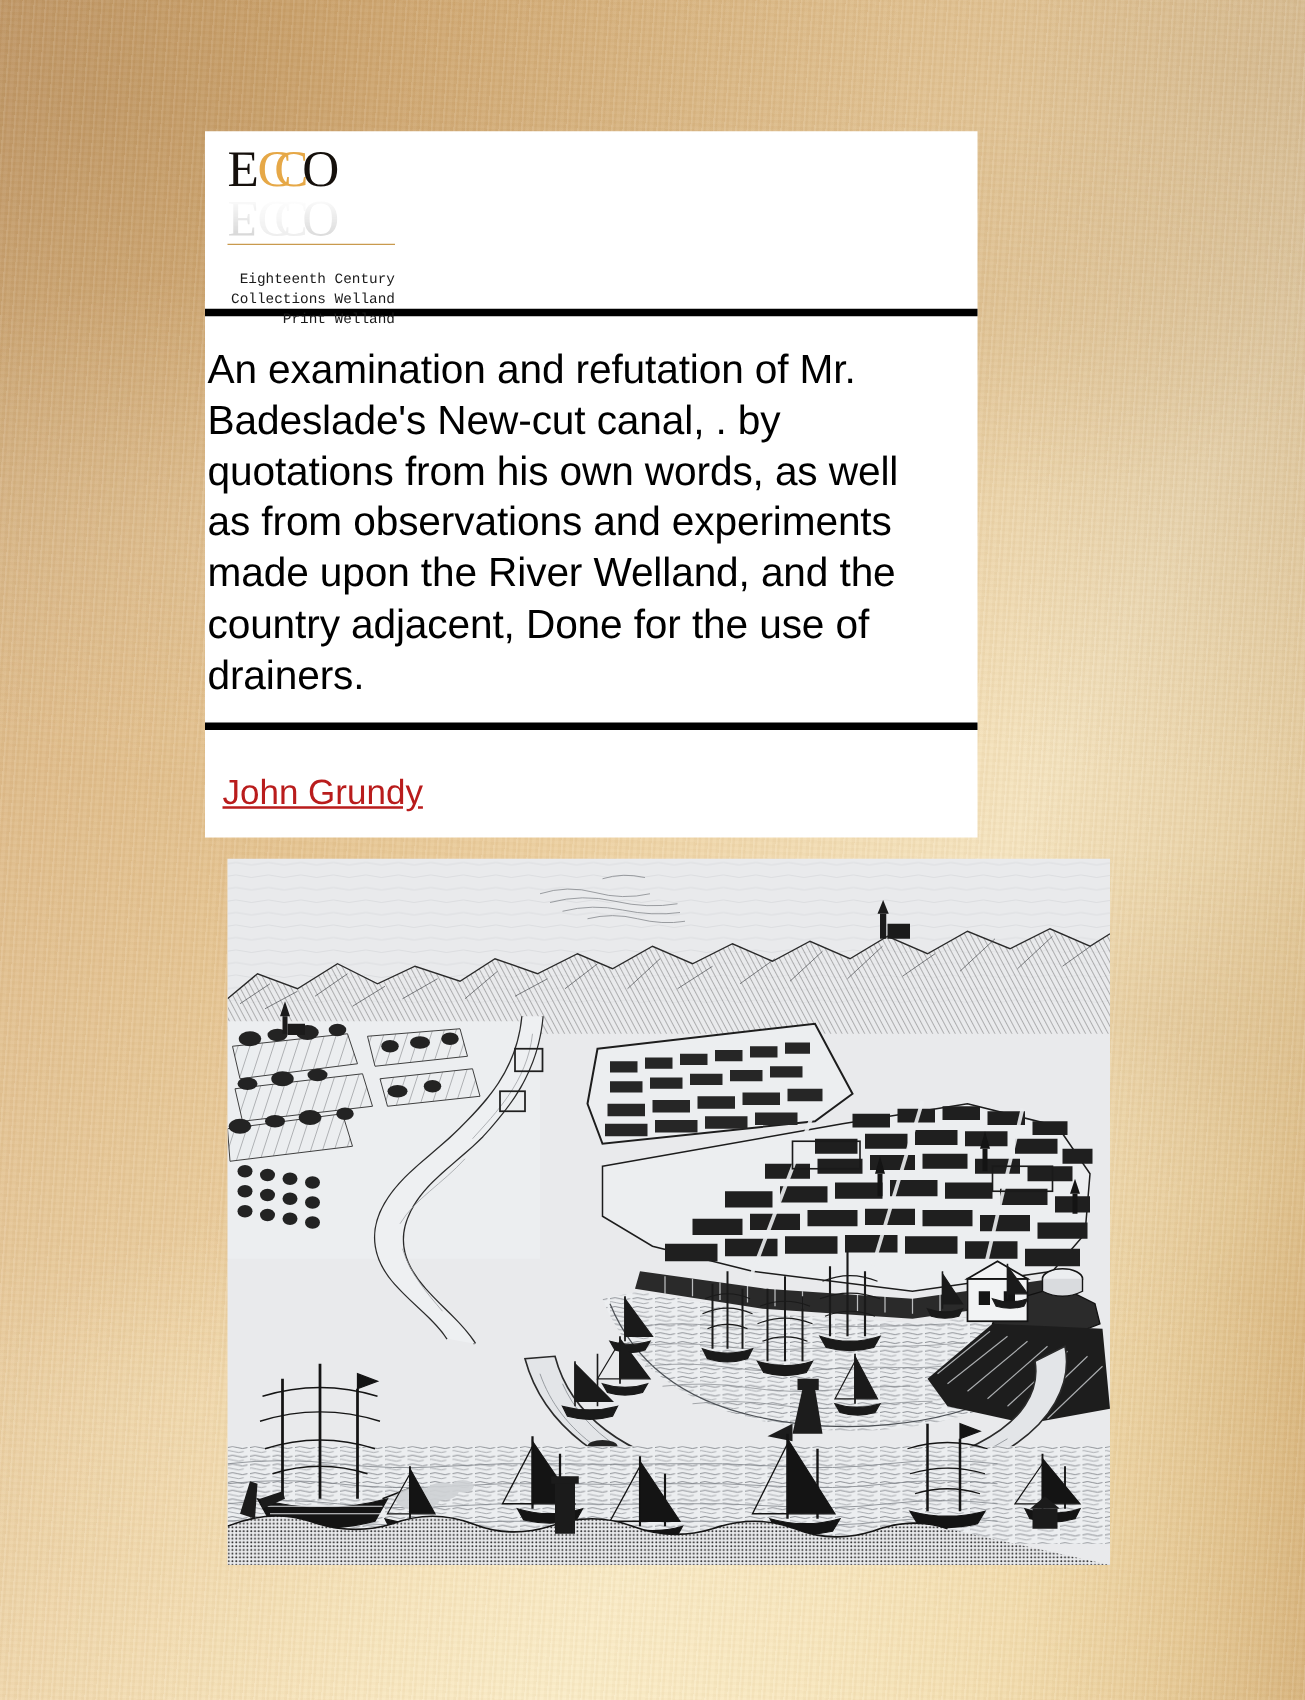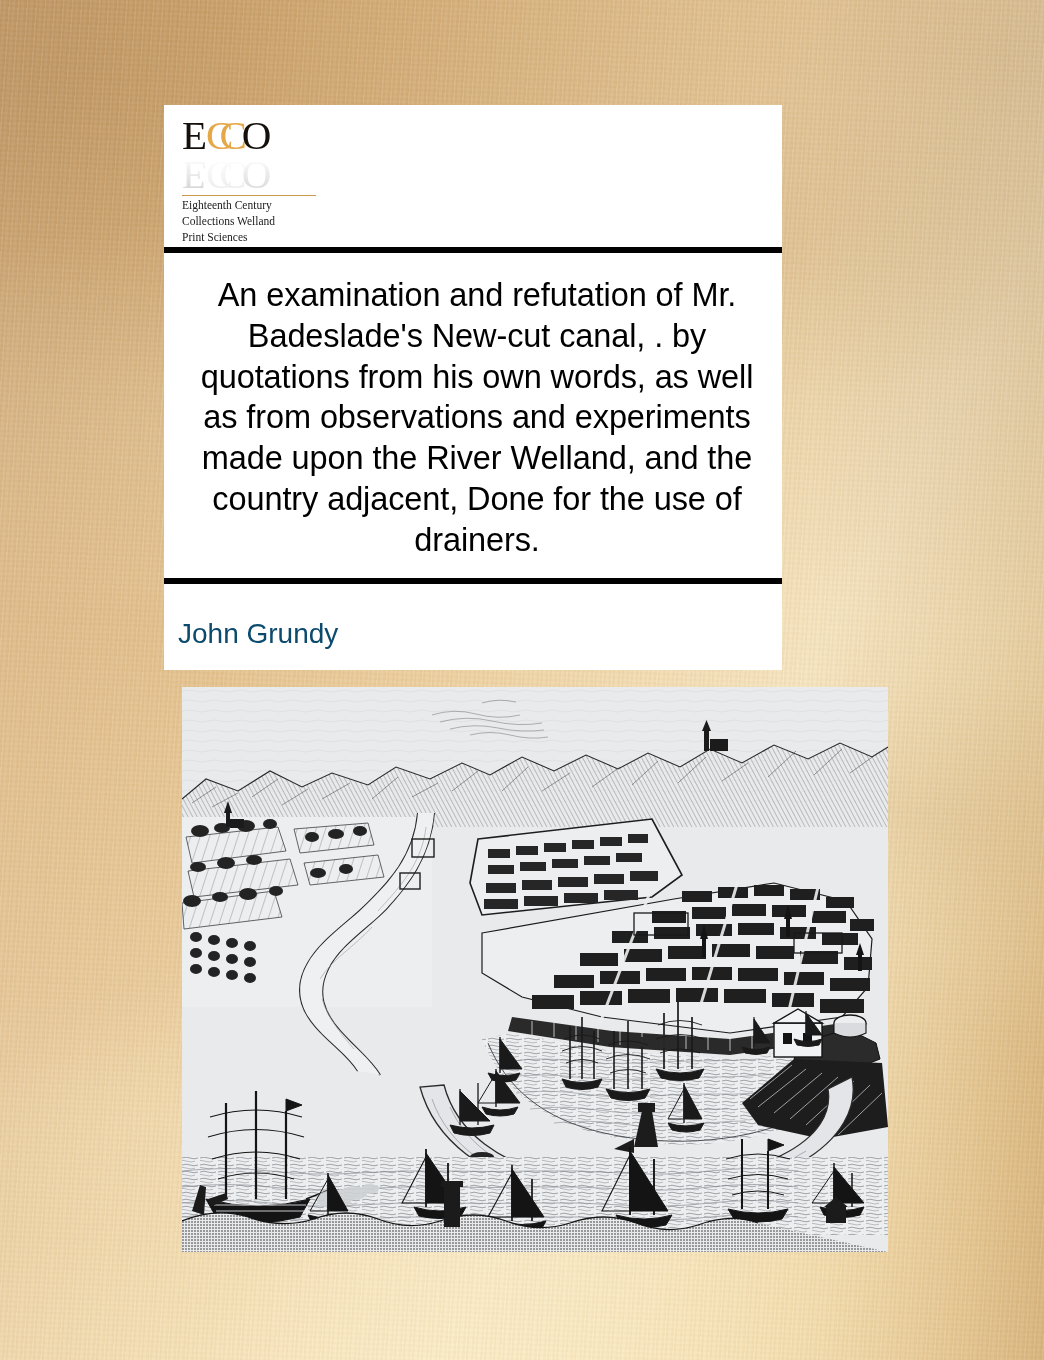--- a/index.html
+++ b/index.html
@@ -128,24 +128,24 @@
   .ecco-word.mirror .c2 { color: #cfcfcf; }
   .ecco-word.mirror .o  { color: #9a9a9a; }
 
   #ecco-rule {
     margin-top: 2px;
     width: 134px;
     height: 1px;
     background: #c99a4e;
   }
   #ecco-sub {
-    margin-top: 2px;
+    margin-top: 20px;
     width: 134px;
-    text-align: left;
-    font-family: Liberation Serif, serif;
+    text-align: right;
+    font-family: Liberation Mono, monospace;
     font-size: 11.5px;
     line-height: 1.38;
     color: #1a1a1a;
   }
 
   #subject-title {
     position: absolute;
     right: 16px;
     top: 38px;
     font-size: 37px;
@@ -156,38 +156,38 @@
 
   
   .rule-heavy {
     height: 6px;
     background: #000;
     margin: 0 0 0 0;
   }
 
   
   #title-zone {
-    padding: 22px 22px 18px 30px;
-    text-align: center;
+    padding: 22px 22px 18px 2px;
   }
   #book-title {
     font-size: 32.5px;
     line-height: 1.255;
     color: #000;
     letter-spacing: -0.1px;
   }
 
   
   #author-zone {
     padding: 36px 0 0 14px;
   }
   #book-author {
     font-size: 28px;
     line-height: 1;
-    color: #0c4a6e;
+    color: #b91c1c;
+    text-decoration: underline;
   }
 
   
   #plate {
     position: absolute;
     left: 182px;
     top: 687px;
     width: 706px;
     height: 565px;
     background: #e9eaec;
@@ -212,21 +212,21 @@
       <div id="ecco-logo">
         <div class="ecco-word"><span class="e">E</span><span class="c1">C</span><span class="c2">C</span><span class="o">O</span></div>
 
         <div class="ecco-word mirror"><span class="e">E</span><span class="c1">C</span><span class="c2">C</span><span class="o">O</span></div>
 
         <div id="ecco-rule"></div>
 
         <div id="ecco-sub">
           <div>Eighteenth Century</div>
           <div>Collections Welland</div>
-          <div>Print Sciences</div>
+          <div>Print Welland</div>
         </div>
       </div>
 
     </div>
 
     <div class="rule-heavy"></div>
 
     <div id="title-zone">
       <div id="book-title">An examination and refutation of Mr. Badeslade's New-cut canal, . by quotations from his own words, as well as from observations and experiments made upon the River Welland, and the country adjacent, Done for the use of drainers.</div>
     </div>

